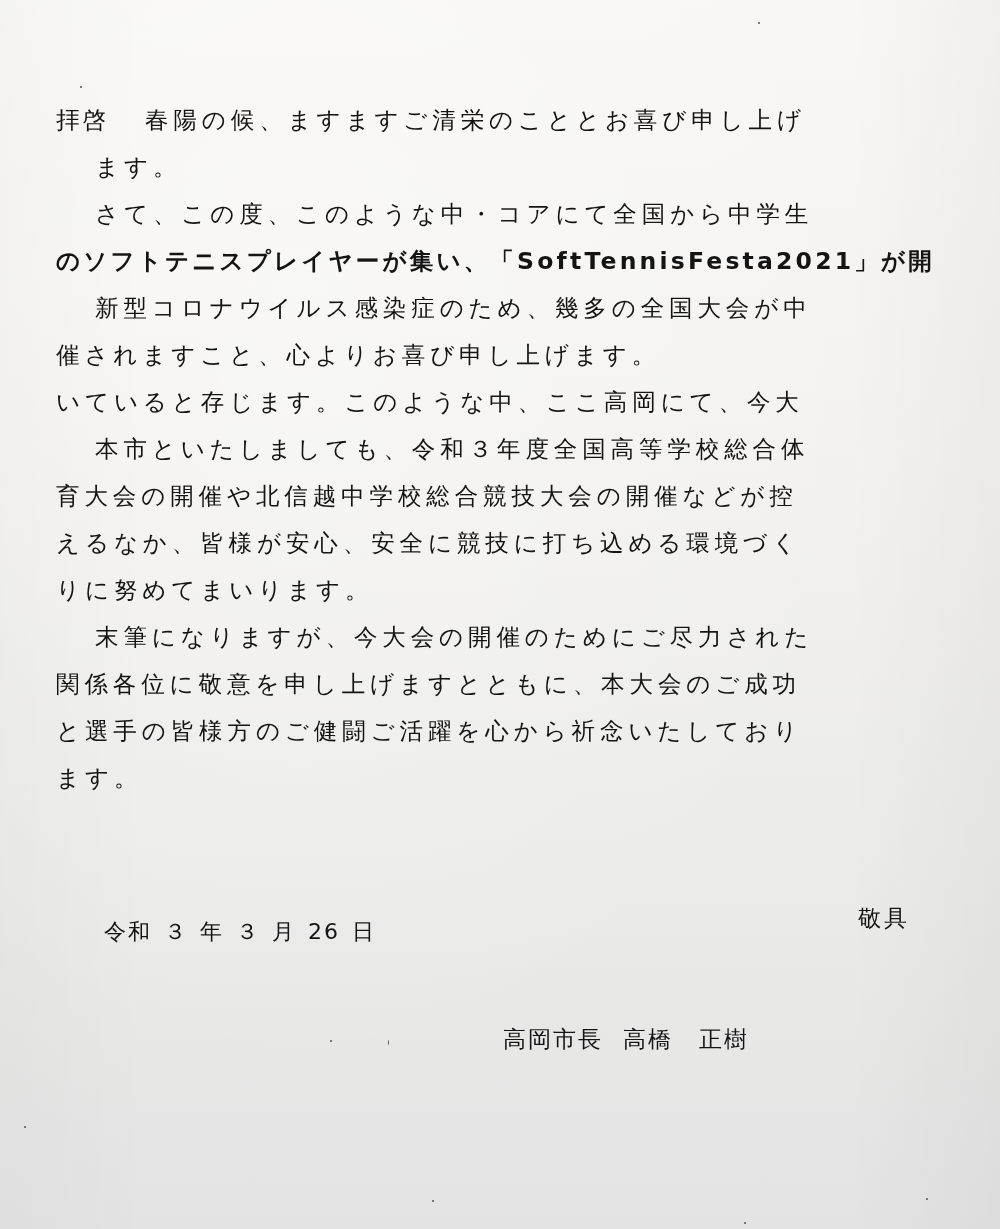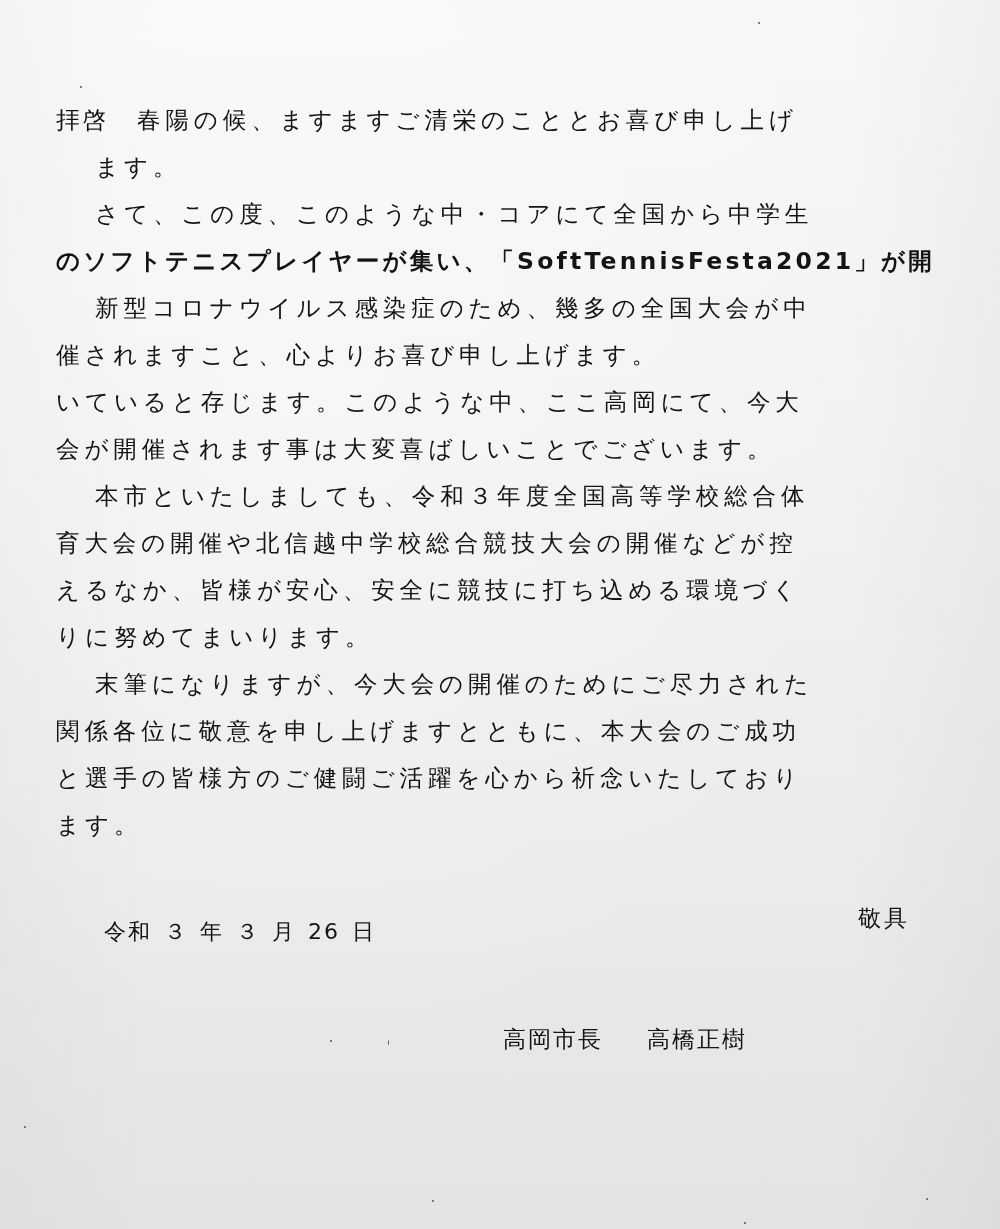--- a/index.html
+++ b/index.html
@@ -26,21 +26,21 @@
   }
   .line {
     height: 47px;
     line-height: 47px;
     font-size: 23.5px;
     letter-spacing: 4.9px;
     white-space: nowrap;
     position: relative;
   }
   .line.indent { padding-left: 39px; }
-  .line .salutation { letter-spacing: 3px; margin-right: 28px; }
+  .line .salutation { letter-spacing: 3px; margin-right: 36px; }
   .closing {
     position: absolute;
     left: 858px;
     top: 862px;
     font-size: 23px;
     letter-spacing: 3px;
     margin-top: 41px;
   }
   .date {
     position: absolute;
@@ -52,22 +52,22 @@
   }
   .date span { margin-right: 12px; }
   .signature {
     position: absolute;
     top: 1024px;
     left: 503px;
     font-size: 23px;
     letter-spacing: 2px;
     white-space: nowrap;
   }
-  .signature .title { margin-right: 44px; }
-  .signature .surname { }
+  .signature .title { margin-right: 20px; }
+  .signature .surname { margin-right: 26px; }
   .speck {
     position: absolute;
     width: 2px; height: 2px;
     border-radius: 50%;
     background: #555;
   }
 </style>
 </head>
 <body>
 
@@ -76,21 +76,20 @@
 <div class="letter">
   <div class="line">
     <span class="salutation">拝啓</span><span>春陽の候、ますますご清栄のこととお喜び申し上げ</span>
   </div>
   <div class="line indent">ます。</div>
   <div class="line indent">さて、この度、このような中・コアにて全国から中学生</div>
   <div class="line" style="letter-spacing:3.2px;font-weight:bold;">のソフトテニスプレイヤーが集い、「SoftTennisFesta2021」が開</div>
   <div class="line indent">新型コロナウイルス感染症のため、幾多の全国大会が中</div>
   <div class="line">催されますこと、心よりお喜び申し上げます。</div>
   <div class="line">いていると存じます。このような中、ここ高岡にて、今大</div>
-  <div class="line">会が開催されます事は大変喜ばしいことでございます。</div>
   <div class="line indent">本市といたしましても、令和３年度全国高等学校総合体</div>
   <div class="line">育大会の開催や北信越中学校総合競技大会の開催などが控</div>
   <div class="line">えるなか、皆様が安心、安全に競技に打ち込める環境づく</div>
   <div class="line">りに努めてまいります。</div>
   <div class="line indent">末筆になりますが、今大会の開催のためにご尽力された</div>
   <div class="line">関係各位に敬意を申し上げますとともに、本大会のご成功</div>
   <div class="line">と選手の皆様方のご健闘ご活躍を心から祈念いたしており</div>
   <div class="line">ます。</div>
 </div>
 

